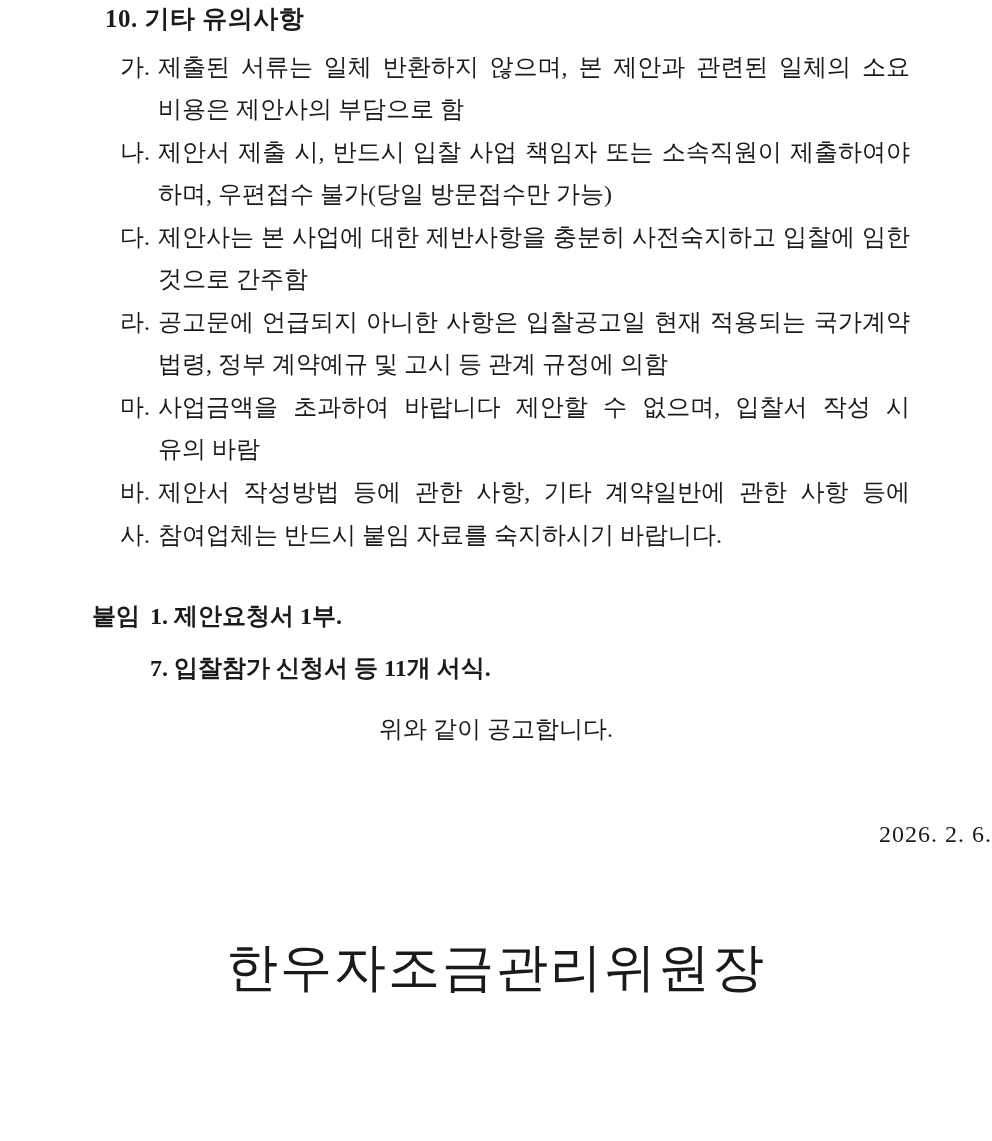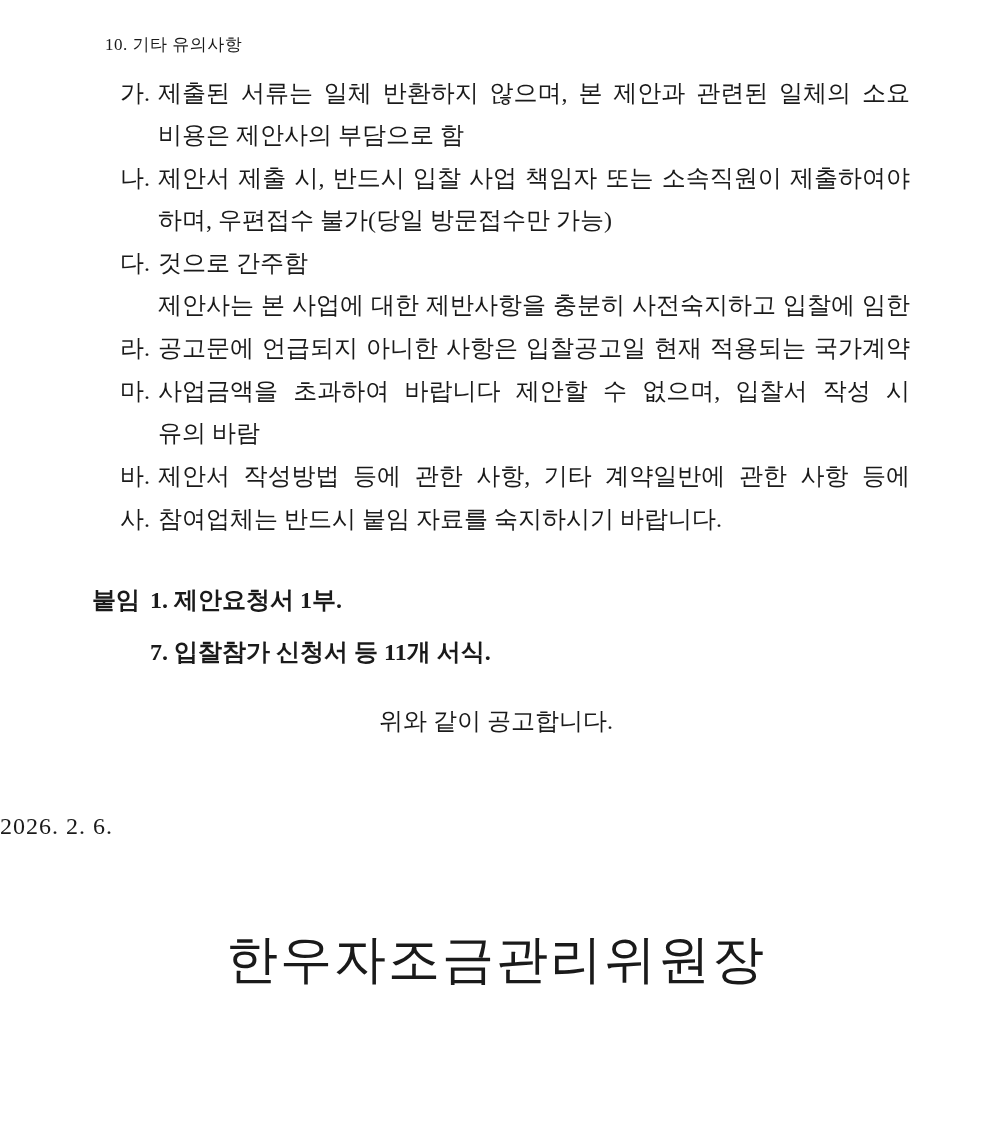--- a/index.html
+++ b/index.html
@@ -4,37 +4,37 @@
 <style>
   html,body{margin:0;padding:0;background:#ffffff;}
   .page{
     position:relative;
     width:992px;height:1141px;
     background:#ffffff;color:#1a1a1a;
     font-family:"Liberation Serif","DejaVu Serif",serif;
     overflow:hidden;box-sizing:border-box;
   }
   .heading{
-    margin:30px 82px 0 105px;
-    font-size:17px;font-weight:normal;line-height:30px;
+    margin:4px 82px 0 105px;
+    font-size:25px;font-weight:bold;line-height:30px;
     letter-spacing:0.5px;
   }
   .items{margin:12px 82px 0 120px;}
   .item{display:flex;margin-bottom:1px;}
   .marker{flex:0 0 38px;font-size:24px;line-height:42px;}
   .content{flex:1;min-width:0;}
   .line{font-size:24px;line-height:42px;}
   .line.stretch{text-align:justify;text-align-last:justify;text-justify:inter-word;}
   .phone{font-size:24px;}
   .attachments{margin:34px 82px 0 92px;font-weight:bold;}
   .att-row{display:flex;font-size:24px;line-height:52px;}
   .att-label{flex:0 0 58px;}
   .att-text{flex:1;}
-  .closing{margin-top:28px;text-align:center;font-size:24px;line-height:30px;}
-  .date{margin-top:75px;text-align:left;font-size:24px;line-height:30px;letter-spacing:1px;}
+  .closing{margin-top:20px;text-align:center;font-size:24px;line-height:30px;}
+  .date{margin-top:75px;text-align:right;font-size:24px;line-height:30px;letter-spacing:1px;}
   .signature{margin-top:88px;text-align:center;font-size:52px;line-height:62px;letter-spacing:2px;}
 </style>
 </head>
 <body>
 
 <div class="page">
 
   <div class="heading">10. 기타  유의사항</div>
 
   <div class="items">
@@ -51,29 +51,30 @@
       <span class="marker">나.</span>
       <div class="content">
         <div class="line stretch">제안서 제출 시, 반드시 입찰 사업 책임자 또는 소속직원이 제출하여야</div>
         <div class="line">하며, 우편접수 불가(당일 방문접수만 가능)</div>
       </div>
     </div>
 
     <div class="item">
       <span class="marker">다.</span>
       <div class="content">
+        <div class="line stretch">제안사는 본 사업에 대한 제반사항을 충분히 사전숙지하고 입찰에 임한</div>
         <div class="line">것으로 간주함</div>
-        <div class="line stretch">제안사는 본 사업에 대한 제반사항을 충분히 사전숙지하고 입찰에 임한</div>
       </div>
     </div>
 
     <div class="item">
       <span class="marker">라.</span>
       <div class="content">
         <div class="line stretch">공고문에 언급되지 아니한 사항은 입찰공고일 현재 적용되는 국가계약</div>
+        <div class="line">법령, 정부 계약예규 및 고시 등 관계 규정에 의함</div>
       </div>
     </div>
 
     <div class="item">
       <span class="marker">마.</span>
       <div class="content">
         <div class="line stretch">사업금액을 초과하여 바랍니다 제안할 수 없으며, 입찰서 작성 시</div>
         <div class="line">유의 바람</div>
       </div>
     </div>

